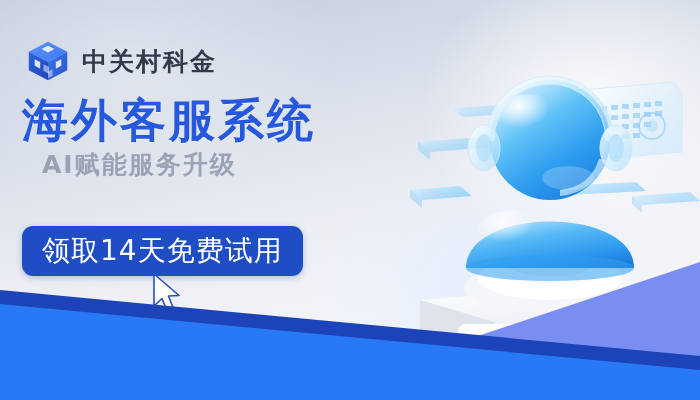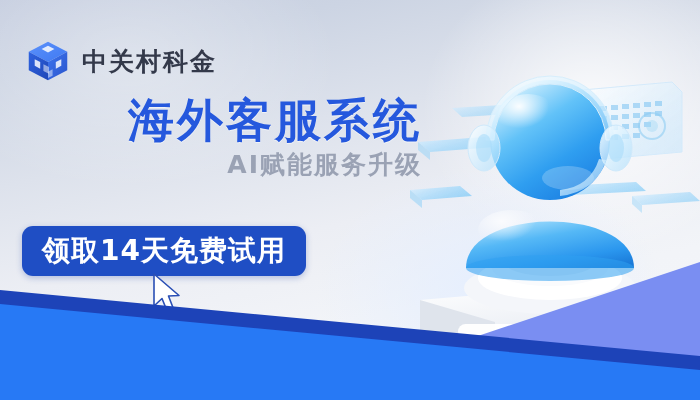--- a/index.html
+++ b/index.html
@@ -24,39 +24,39 @@
   
   #logo-row{position:absolute;left:26px;top:12px;display:flex;align-items:center;gap:12px;margin-top:27px;}
   #logo-mark{width:44px;height:44px;display:block;}
   #logo-text{
     font-size:25px;font-weight:700;letter-spacing:2px;
     color:#33394a;line-height:1;white-space:nowrap;
     font-family:"DejaVu Sans","Liberation Sans",sans-serif;
   }
 
   
-  #copy{position:absolute;left:22px;top:96px;width:400px;text-align:right;}
+  #copy{position:absolute;left:22px;top:96px;width:400px;}
   #headline{
     font-size:46px;font-weight:700;letter-spacing:3px;
     color:#2558dd;line-height:1.08;margin:0;white-space:nowrap;
     font-family:"DejaVu Sans","Liberation Sans",sans-serif;
     text-shadow:0 1px 0 rgba(255,255,255,.55);
   }
   #subhead{
     margin:6px 0 0 20px;
     font-size:25px;font-weight:700;letter-spacing:2px;
     color:#9aa2b4;line-height:1;white-space:nowrap;
     font-family:"DejaVu Sans","Liberation Sans",sans-serif;
   }
   #cta{
     position:absolute;left:22px;top:226px;
     display:inline-flex;align-items:center;justify-content:center;
     height:50px;padding:0 20px;border-radius:11px;
     background:#1f4ec4;
-    color:#ffffff;font-size:28px;font-weight:700;letter-spacing:1px;
+    color:#ffffff;font-size:28px;font-weight:400;letter-spacing:1px;
     white-space:nowrap;border:none;cursor:pointer;
     font-family:"DejaVu Sans","Liberation Sans",sans-serif;
     box-shadow:0 2px 6px rgba(24,62,160,.28);
   }
 
   
   #cursor{position:absolute;left:150px;top:272px;width:34px;height:46px;}
 
   
   .ribbon{position:absolute;left:0;bottom:0;width:700px;height:140px;pointer-events:none;}

